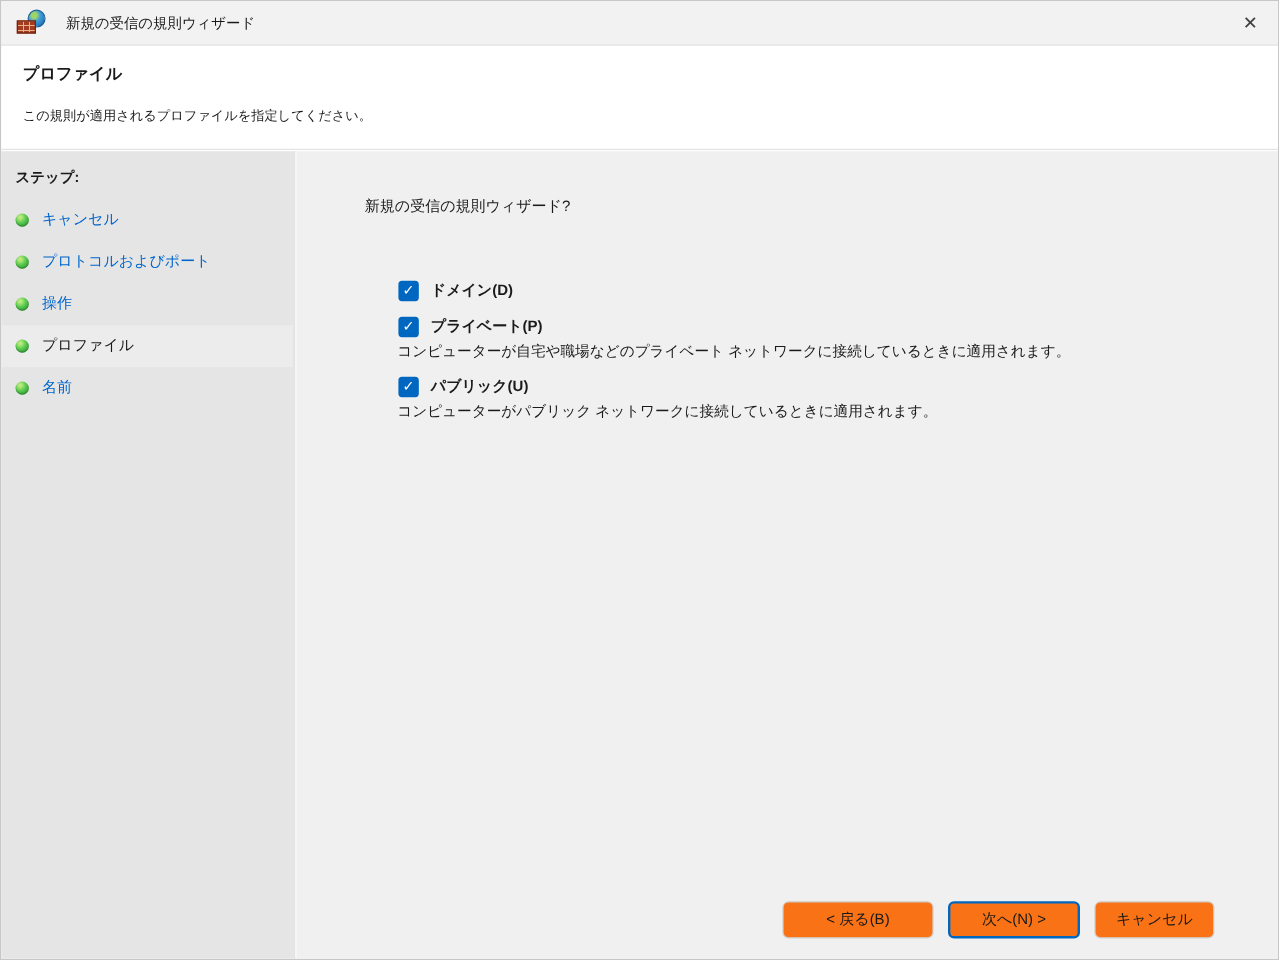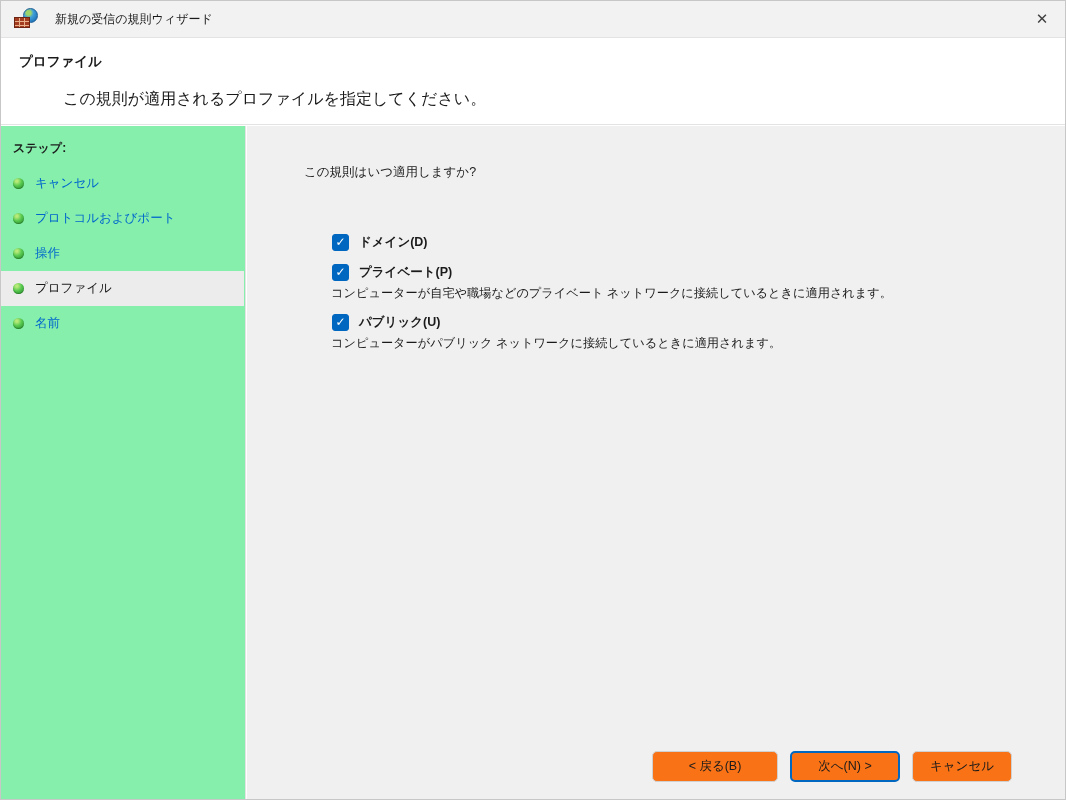--- a/index.html
+++ b/index.html
@@ -46,26 +46,26 @@
       #a33b1f;
     border: 1px solid #6e2413;
   }
   
   .page-header {
     position: absolute; left: 0; top: 38px; right: 0; height: 86px;
     background: #ffffff;
     border-bottom: 1px solid #e3e3e3;
   }
   .page-title { position: absolute; left: 18px; top: 14px; font-size: 13.5px; font-weight: bold; }
-  .page-subtitle { position: absolute; left: 18px; top: 50px; font-size: 16px; margin-left: 44px; }
+  .page-subtitle { position: absolute; left: 18px; top: 50px; font-size: 11px; }
   
   .body-area { position: absolute; left: 0; top: 125px; right: 0; bottom: 0; }
   .sidebar {
     position: absolute; left: 0; top: 0; bottom: 0; width: 245px;
-    background: #86efac;
+    background: #e5e5e5;
     border-right: 1px solid #e3e3e3;
   }
   .sidebar-heading { position: absolute; left: 12px; top: 14px; font-weight: bold; font-size: 12px; color: #1a1a1a; }
   .step-list { position: absolute; left: 0; top: 40px; right: 1px; list-style: none; }
   .step-item {
     position: relative; height: 35px;
     display: flex; align-items: center;
     padding-left: 12px;
     cursor: pointer;
   }
@@ -155,21 +155,21 @@
           <span class="step-label">プロファイル</span>
         </li>
         <li class="step-item">
           <span class="bullet"></span>
           <span class="step-label">名前</span>
         </li>
       </ul>
     </div>
 
     <div class="content">
-      <div class="question">この規則はいつ適用しますか?</div>
+      <div class="question">新規の受信の規則ウィザード?</div>
 
       <div class="profile-group">
 
         <div class="profile-row">
           <div class="profile-head">
             <span class="checkbox"></span>
             <span class="profile-label">ドメイン(D)</span>
           </div>
         </div>
 

